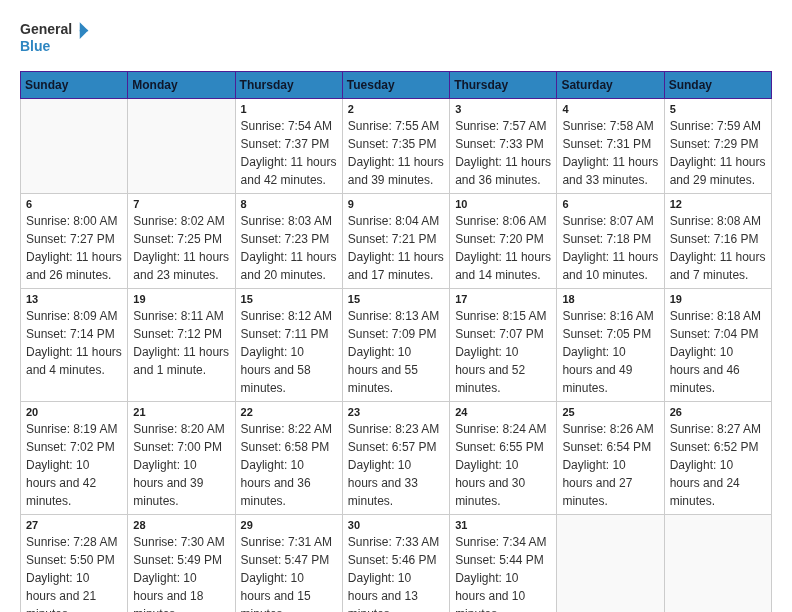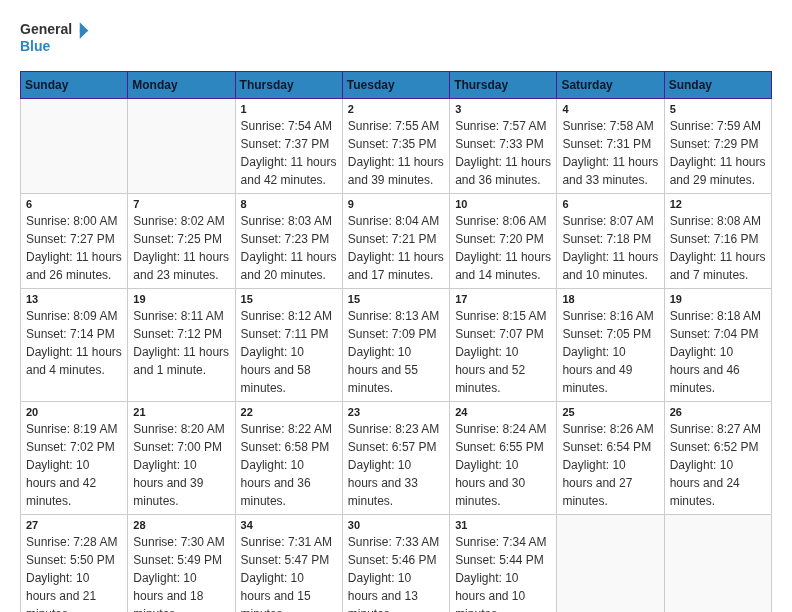--- a/index.html
+++ b/index.html
@@ -229,21 +229,21 @@
         <tr>
           <td>
             <span class="day-num">27</span>
             <div class="day-info">Sunrise: 7:28 AM<br>Sunset: 5:50 PM<br>Daylight: 10 hours and 21 minutes.</div>
           </td>
           <td>
             <span class="day-num">28</span>
             <div class="day-info">Sunrise: 7:30 AM<br>Sunset: 5:49 PM<br>Daylight: 10 hours and 18 minutes.</div>
           </td>
           <td>
-            <span class="day-num">34</span>
+            <span class="day-num">29</span>
             <div class="day-info">Sunrise: 7:31 AM<br>Sunset: 5:47 PM<br>Daylight: 10 hours and 15 minutes.</div>
           </td>
           <td>
             <span class="day-num">30</span>
             <div class="day-info">Sunrise: 7:33 AM<br>Sunset: 5:46 PM<br>Daylight: 10 hours and 13 minutes.</div>
           </td>
           <td>
             <span class="day-num">31</span>
             <div class="day-info">Sunrise: 7:34 AM<br>Sunset: 5:44 PM<br>Daylight: 10 hours and 10 minutes.</div>
           </td>

